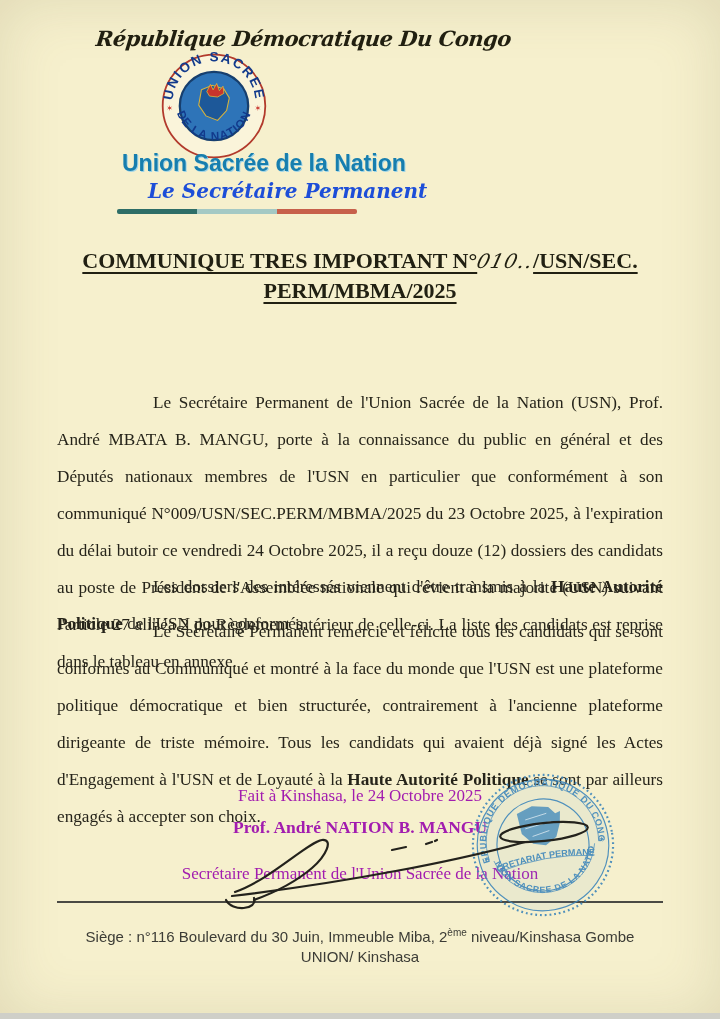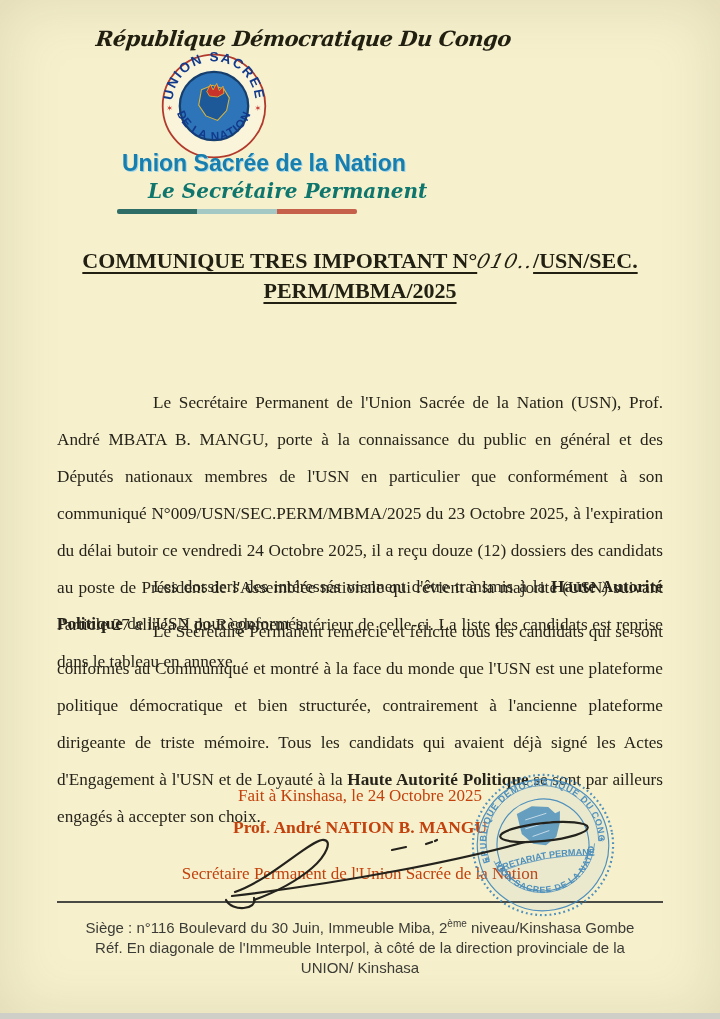--- a/index.html
+++ b/index.html
@@ -30,21 +30,21 @@
     font-family:"Liberation Sans", sans-serif;
     font-weight:bold;font-size:23px;letter-spacing:0px;
     color:#177eae;
     text-shadow:1px 1px 0 #9fd4e8;
     white-space:nowrap;
   }
   .org-subtitle{
     position:absolute;left:148px;top:179px;
     font-family:"DejaVu Serif", serif;
     font-style:italic;font-weight:700;font-size:20px;
-    color:#0f766e;
+    color:#1d4ed8;
     white-space:nowrap;
   }
   .tricolor-bar{
     position:absolute;left:117px;top:209px;width:240px;height:5px;
     display:flex;border-radius:2px;overflow:hidden;
   }
   .tricolor-bar .seg{flex:1;height:100%;}
   .seg-1{background:#2e6e67;}
   .seg-2{background:#a4c9c4;}
   .seg-3{background:#c7604a;}
@@ -85,33 +85,33 @@
     text-align:justify;
     text-indent:96px;
     color:#26241a;
   }
   .p1{top:367px;}
   .p2{top:551px;}
   .p3{top:596px;}
 
   .closing{
     position:absolute;left:57px;top:786px;width:606px;
-    text-align:center;color:#c2410c;
+    text-align:center;color:#a21caf;
   }
   .place-date{font-size:17px;}
   .signatory-name{font-size:17.5px;font-weight:bold;margin-top:11px;}
   .signatory-title{font-size:17px;margin-top:26px;}
 
   .signature-svg{position:absolute;left:180px;top:820px;width:420px;height:110px;z-index:5;}
   .stamp{position:absolute;left:470px;top:772px;width:146px;height:146px;z-index:4;opacity:.92;}
 
   .footer{
     position:absolute;left:57px;top:901px;width:606px;
     border-top:2px solid #4a4a44;
-    padding-top:11px;
+    padding-top:20px;
     font-family:"Liberation Sans", sans-serif;
     font-size:15px;line-height:20px;
     text-align:center;color:#3c3c36;
   }
   sup{font-size:10px;}
 </style>
 </head>
 <body>
 
 <div class="page">
@@ -194,18 +194,17 @@
       <text font-family="Liberation Sans, sans-serif" font-size="12.5" font-weight="bold" fill="#4188bb" stroke="none">
         <textPath href="#stamp-banner" startOffset="50%" text-anchor="middle">SECRETARIAT PERMANENT</textPath>
       </text>
       <text x="16" y="110" font-size="11" fill="#4188bb" stroke="none">✶</text>
       <text x="176" y="110" font-size="11" fill="#4188bb" stroke="none">✶</text>
     </g>
   </svg>
 
   <div class="footer">
     <div><span>Siège : n°116 Boulevard du 30 Juin, Immeuble Miba, 2</span><sup>ème</sup><span> niveau/Kinshasa Gombe</span></div>
-    <div>Réf. En diagonale de l'Immeuble Interpol, à côté de la direction provinciale de la</div>
     <div>UNION/ Kinshasa</div>
   </div>
 
   <div class="bottom-strip"></div>
 </div>
 
 </body></html>

